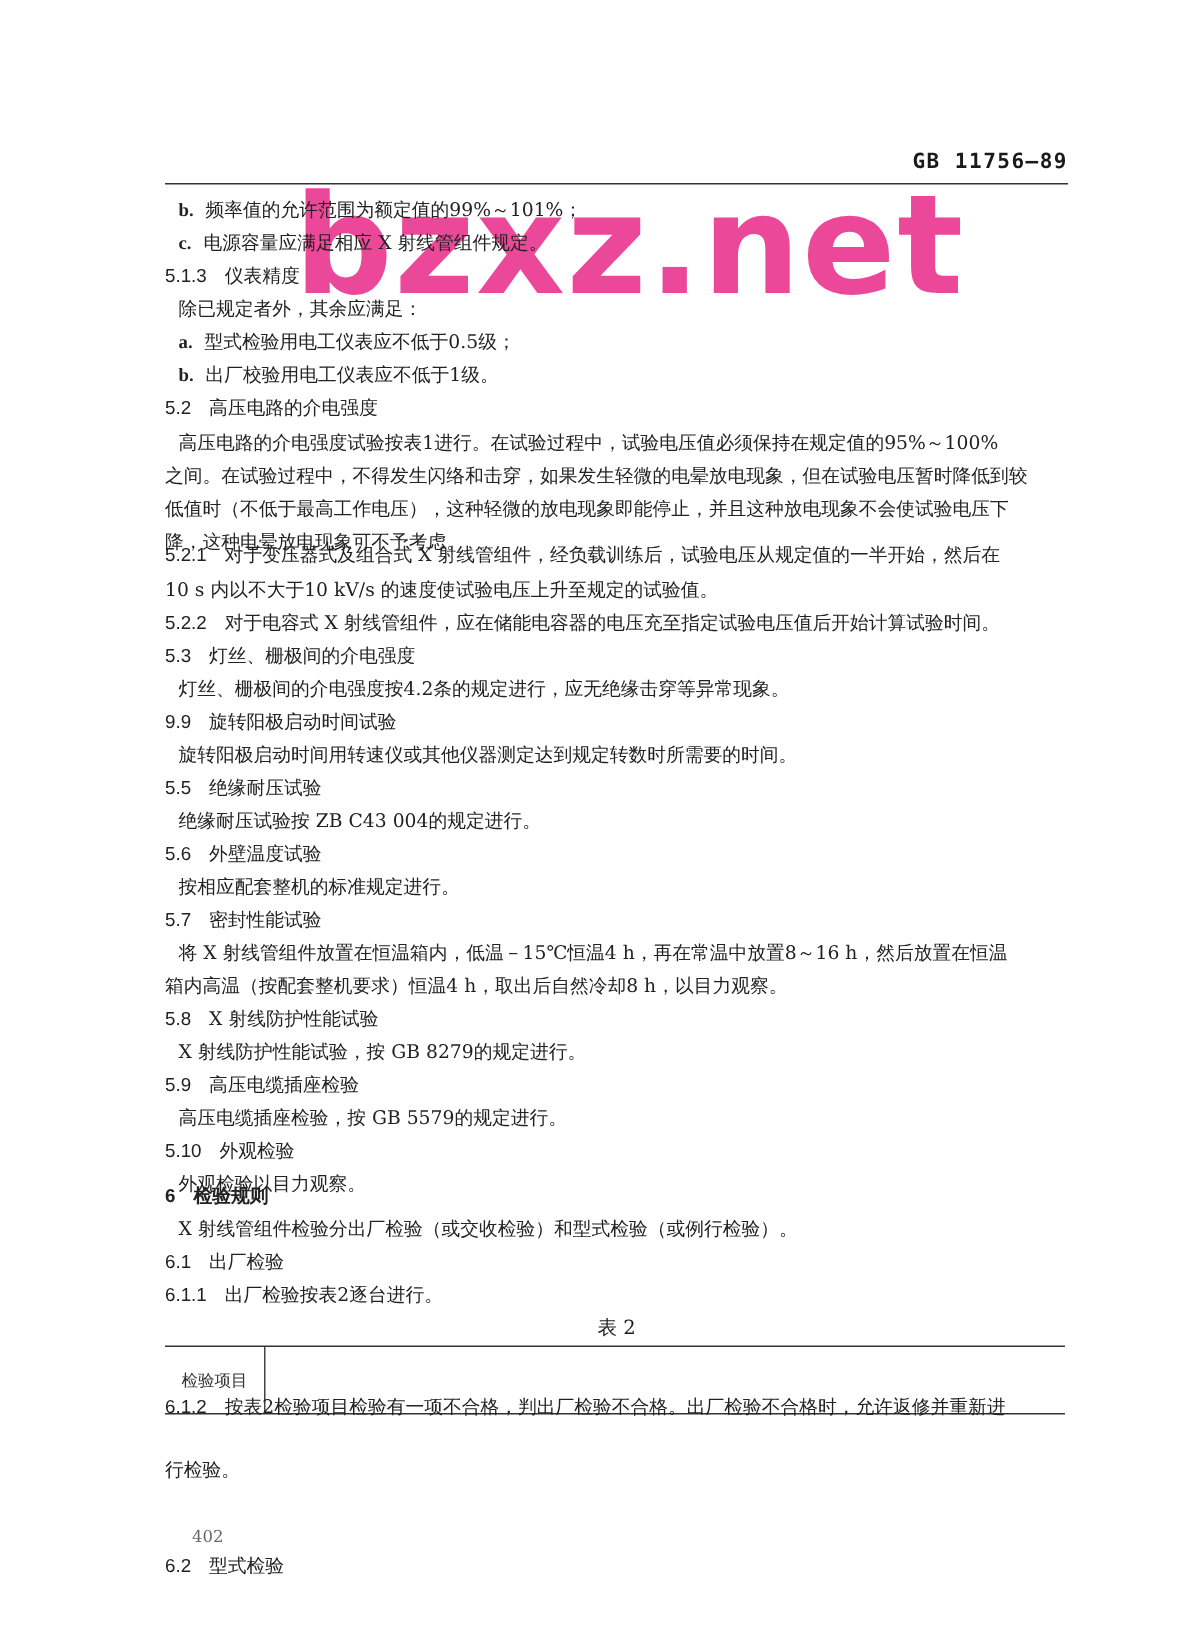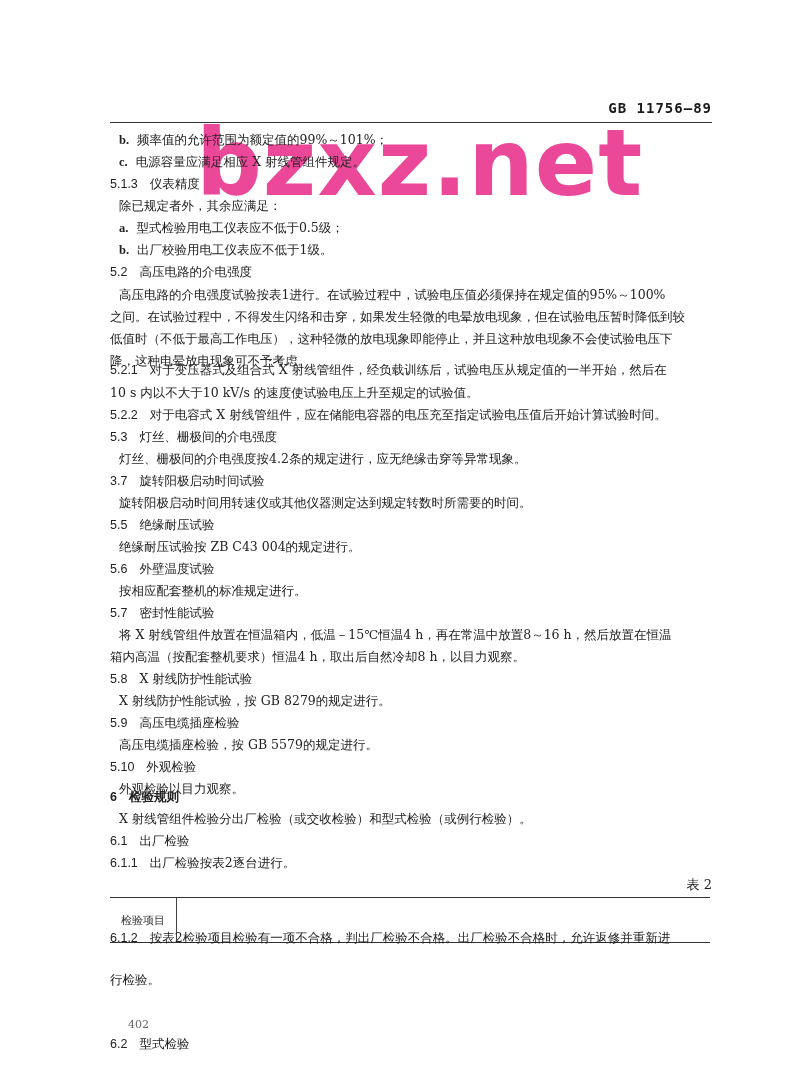--- a/index.html
+++ b/index.html
@@ -70,21 +70,21 @@
       font-weight: bold;
       font-family: "Liberation Serif", serif;
       margin-right: 8px;
     }
     .bold { font-weight: bold; }
     .table-caption {
       position: absolute;
       left: 110px;
       width: 602px;
       top: 876px;
-      text-align: right;
+      text-align: center;
       font-size: 13px;
       z-index: 1;
     }
     .table {
       position: absolute;
       left: 110px;
       width: 600px;
       top: 897px;
       height: 44px;
       border-top: 1.5px solid #333;
@@ -162,21 +162,21 @@
 <div class="line l0" style="top:407px">
   <span class="num">5.2.2</span><span>对于电容式 X 射线管组件，应在储能电容器的电压充至指定试验电压值后开始计算试验时间。</span>
 </div>
 
 <div class="line l0" style="top:429px">
   <span class="num">5.3</span><span>灯丝、栅极间的介电强度</span>
 </div>
 <div class="line l1" style="top:451px">灯丝、栅极间的介电强度按4.2条的规定进行，应无绝缘击穿等异常现象。</div>
 
 <div class="line l0" style="top:473px">
-  <span class="num">3.7</span><span>旋转阳极启动时间试验</span>
+  <span class="num">9.9</span><span>旋转阳极启动时间试验</span>
 </div>
 <div class="line l1" style="top:495px">旋转阳极启动时间用转速仪或其他仪器测定达到规定转数时所需要的时间。</div>
 
 <div class="line l0" style="top:517px">
   <span class="num">5.5</span><span>绝缘耐压试验</span>
 </div>
 <div class="line l1" style="top:539px">绝缘耐压试验按 ZB C43 004的规定进行。</div>
 
 <div class="line l0" style="top:561px">
   <span class="num">5.6</span><span>外壁温度试验</span>

